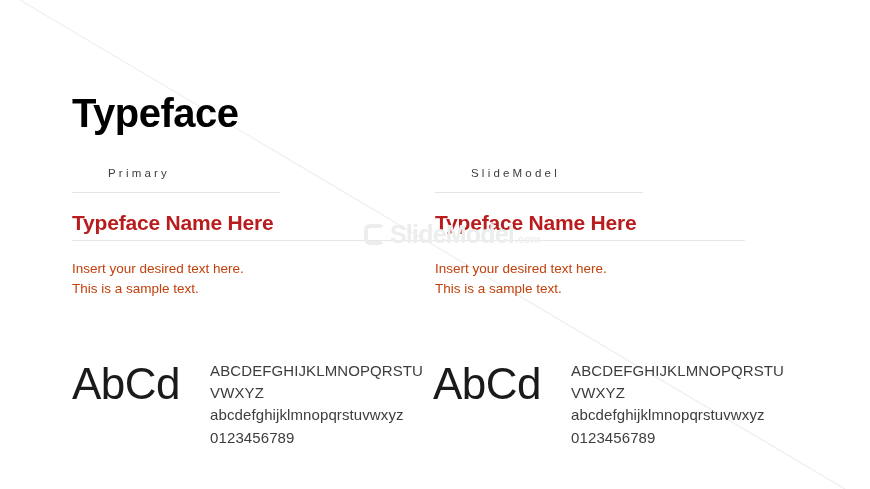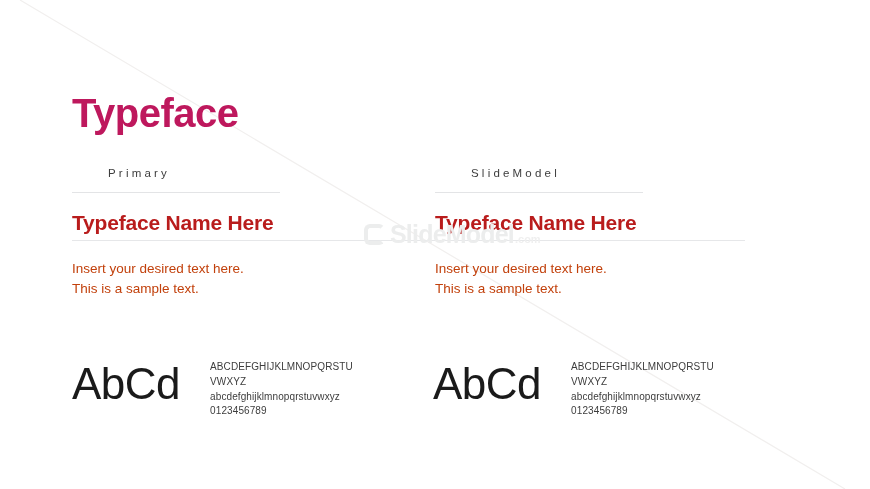--- a/index.html
+++ b/index.html
@@ -30,21 +30,21 @@
   }
 
   
   .page-title {
     position: absolute;
     left: 72px;
     top: 93px;
     font-size: 40px;
     font-weight: bold;
     letter-spacing: -0.5px;
-    color: #be185d;
+    color: #000000;
     line-height: 1;
     white-space: nowrap;
   }
 
   
   .col {
     position: absolute;
     top: 168px;
   }
   .col-primary   { left: 72px;  width: 330px; }
@@ -123,21 +123,21 @@
     font-weight: 300;
     color: #1a1a1a;
     line-height: 1;
     letter-spacing: -0.5px;
     white-space: nowrap;
     padding-top: 2px;
   }
 
   .spec-alphabet {
     margin-left: 30px;
-    font-size: 10px;
+    font-size: 15px;
     color: #3d3d3d;
     line-height: 1.48;
     letter-spacing: 0.1px;
   }
   .spec-alphabet .line {
     display: block;
     white-space: nowrap;
   }
 
   

